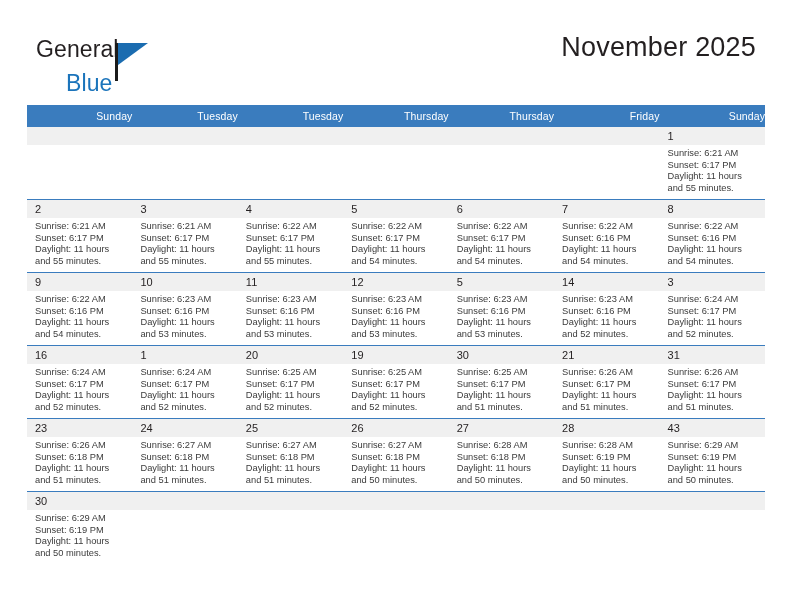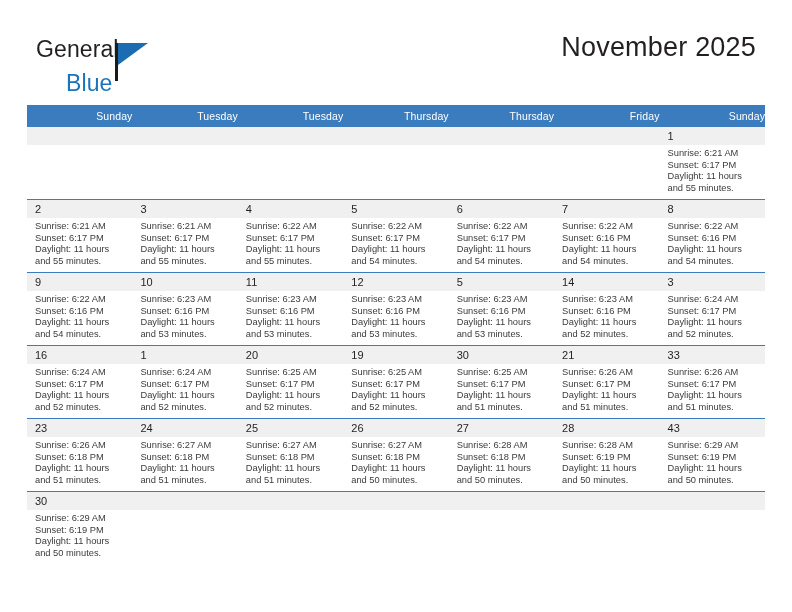--- a/index.html
+++ b/index.html
@@ -457,21 +457,21 @@
                 <div class="info">
                   <div>Sunrise: 6:26 AM</div>
                   <div>Sunset: 6:17 PM</div>
                   <div>Daylight: 11 hours</div>
                   <div>and 51 minutes.</div>
                 </div>
               </div>
             </td>
             <td>
               <div class="daybox">
-                <div class="daynum-band">33</div>
+                <div class="daynum-band">31</div>
                 <div class="info">
                   <div>Sunrise: 6:26 AM</div>
                   <div>Sunset: 6:17 PM</div>
                   <div>Daylight: 11 hours</div>
                   <div>and 51 minutes.</div>
                 </div>
               </div>
             </td>
           </tr>
           <tr class="week">

